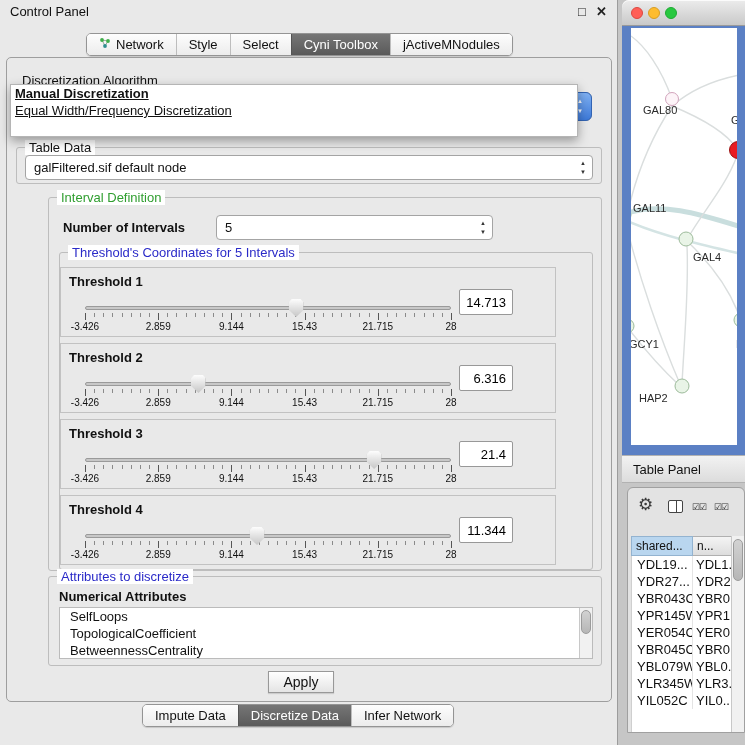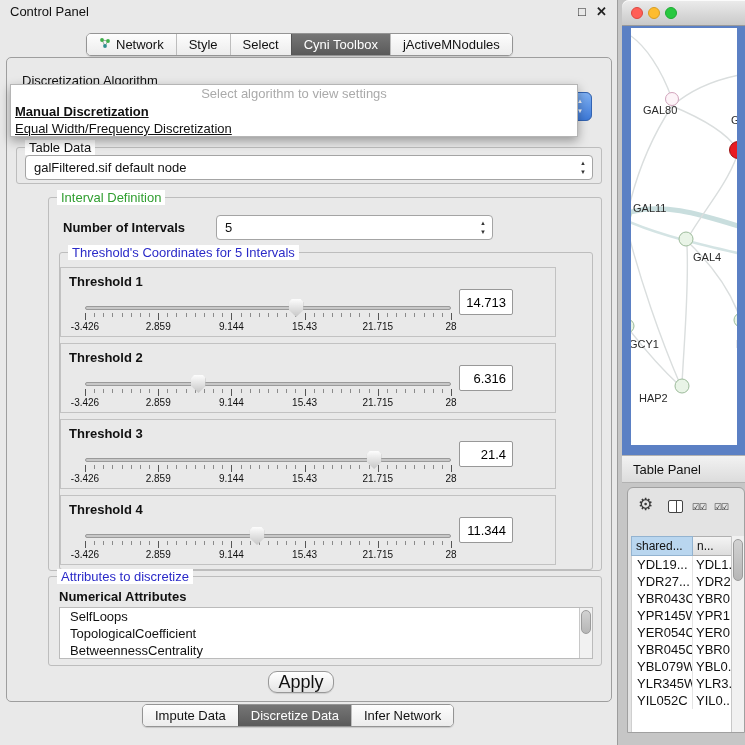--- a/index.html
+++ b/index.html
@@ -84,22 +84,22 @@
   
   #attr-label { left:10px; top:12px; font-weight:bold; }
   #attr-list { left:10px; top:30px; width:534px; height:52px; background:#fff;
                border:1px solid #bbb; overflow:hidden; }
   #attr-list .item { height:17px; line-height:17px; padding-left:10px; font-size:13px; }
   .sb-v { position:absolute; top:0; bottom:0; width:13px; background:#f1f1f1; border-left:1px solid #c8c8c8; }
   .sb-v .th { position:absolute; left:1px; width:10px; border:1px solid #9b9b9b; border-radius:5px;
               background:linear-gradient(#d2d2d2,#b6b6b6); }
 
   #apply-btn { left:268px; top:671px; width:66px; height:22px; border:1px solid #989898;
-               border-radius:9px; background:linear-gradient(#fff,#e4e4e4); text-align:center;
-               line-height:20px; font-size:18px; box-shadow:0 1px 1px rgba(0,0,0,.12); }
+               border-radius:0; background:linear-gradient(#fff,#e4e4e4); text-align:center;
+               line-height:20px; font-size:14px; box-shadow:0 1px 1px rgba(0,0,0,.12); }
 
   
   #net-window { left:622px; top:0; width:123px; height:455px; }
   #mac-bar { left:0; top:0; width:100%; height:26px; background:linear-gradient(#ececec,#c9c9c9);
              border-bottom:1px solid #9a9a9a; border-radius:7px 0 0 0;
              box-shadow:inset 0 1px 0 rgba(255,255,255,.8); }
   .light { position:absolute; top:7px; width:12px; height:12px; border-radius:50%; }
   #net-blue { left:0; top:26px; width:100%; height:429px; background:#5b80c4; }
   #net-canvas { left:9px; top:2px; width:106px; height:417px; background:#fff; overflow:hidden; }
   .nnode { position:absolute; border-radius:50%; transform:translate(-50%,-50%); }
@@ -173,21 +173,20 @@
   <div class="ab" id="algo-label">Discretization Algorithm</div>
 
   <div class="ab" id="algo-combo">
     <div class="cap">
       <span>▲</span>
       <span>▼</span>
     </div>
   </div>
 
   <div class="ab" id="algo-popup">
-    <div class="ph">Select algorithm to view settings</div>
     <div class="opt b">Manual Discretization</div>
     <div class="opt">Equal Width/Frequency Discretization</div>
   </div>
 
   <div class="fs" id="table-data-fs">
     <span class="legend">Table Data</span>
     <div class="combo" style="left:8px; top:7px; width:568px; height:25px;">
       <span class="val">galFiltered.sif default node</span>
       <span class="stp">
           <span>▲</span>

